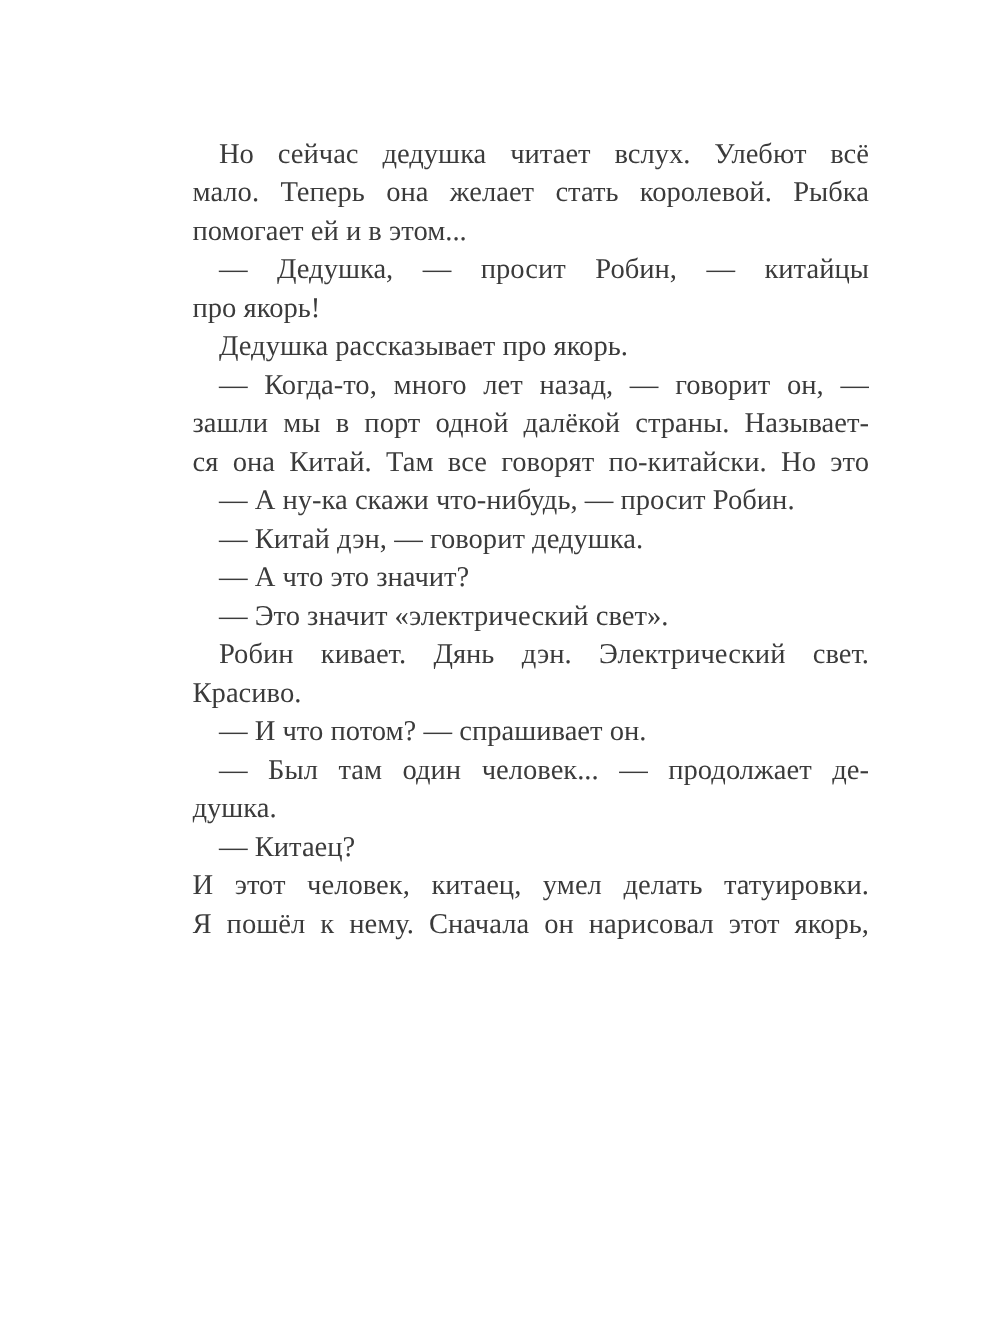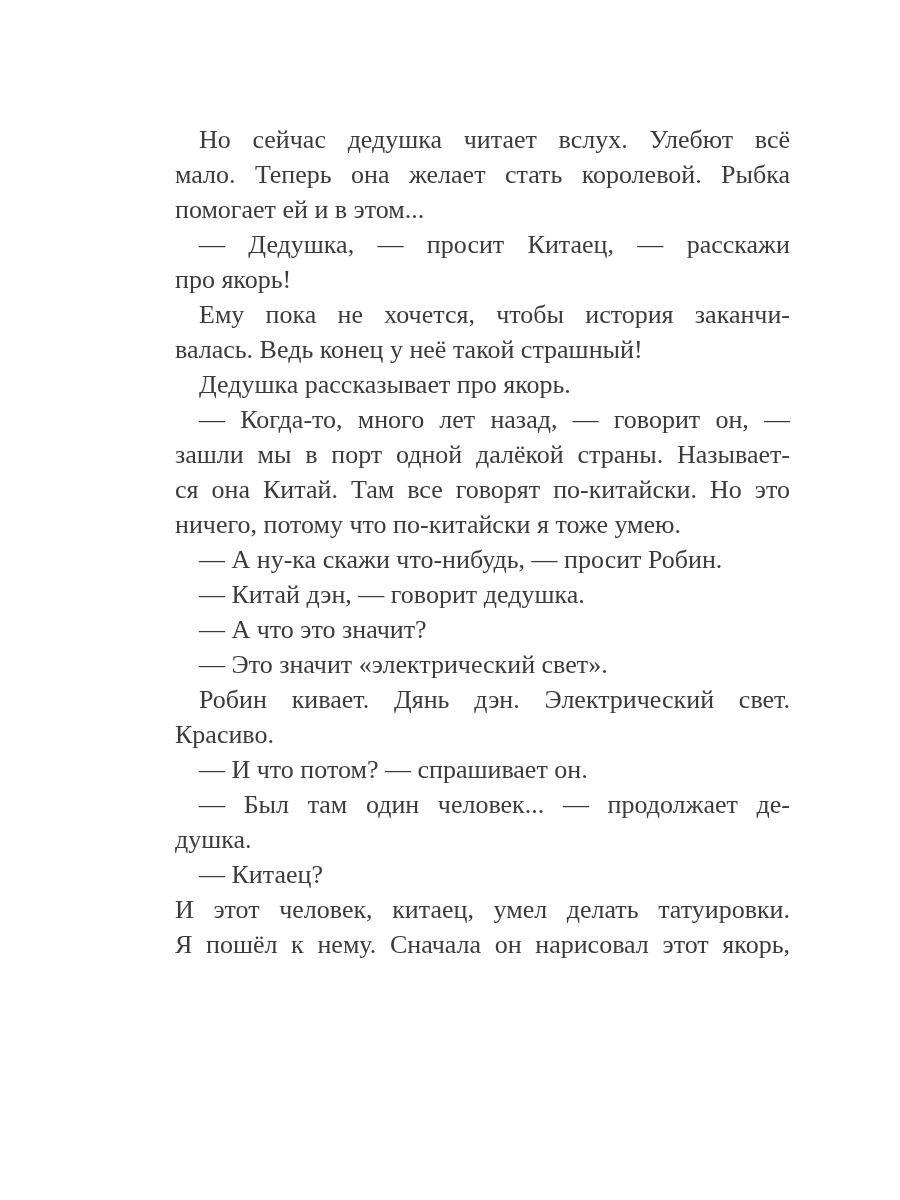--- a/index.html
+++ b/index.html
@@ -57,35 +57,30 @@
 <body>
 
 <div class="book-page">
   <div class="page-text">
       <div class="paragraph">
         <div class="line first">Но сейчас дедушка читает вслух. Улебют всё</div>
         <div class="line">мало. Теперь она желает стать королевой. Рыбка</div>
         <div class="line last">помогает ей и в этом...</div>
       </div>
       <div class="paragraph">
-        <div class="line first">— Дедушка, — просит Китаец, — расскажи</div>
+        <div class="line first">— Дедушка, — просит Робин, — китайцы</div>
         <div class="line last">про якорь!</div>
-      </div>
-      <div class="paragraph">
-        <div class="line first">Ему пока не хочется, чтобы история заканчи-</div>
-        <div class="line last">валась. Ведь конец у неё такой страшный!</div>
       </div>
       <div class="paragraph">
         <div class="line first last">Дедушка рассказывает про якорь.</div>
       </div>
       <div class="paragraph">
         <div class="line first">— Когда-то, много лет назад, — говорит он, —</div>
         <div class="line">зашли мы в порт одной далёкой страны. Называет-</div>
         <div class="line">ся она Китай. Там все говорят по-китайски. Но это</div>
-        <div class="line last">ничего, потому что по-китайски я тоже умею.</div>
       </div>
       <div class="paragraph">
         <div class="line first last">— А ну-ка скажи что-нибудь, — просит Робин.</div>
       </div>
       <div class="paragraph">
         <div class="line first last">— Китай дэн, — говорит дедушка.</div>
       </div>
       <div class="paragraph">
         <div class="line first last">— А что это значит?</div>
       </div>

